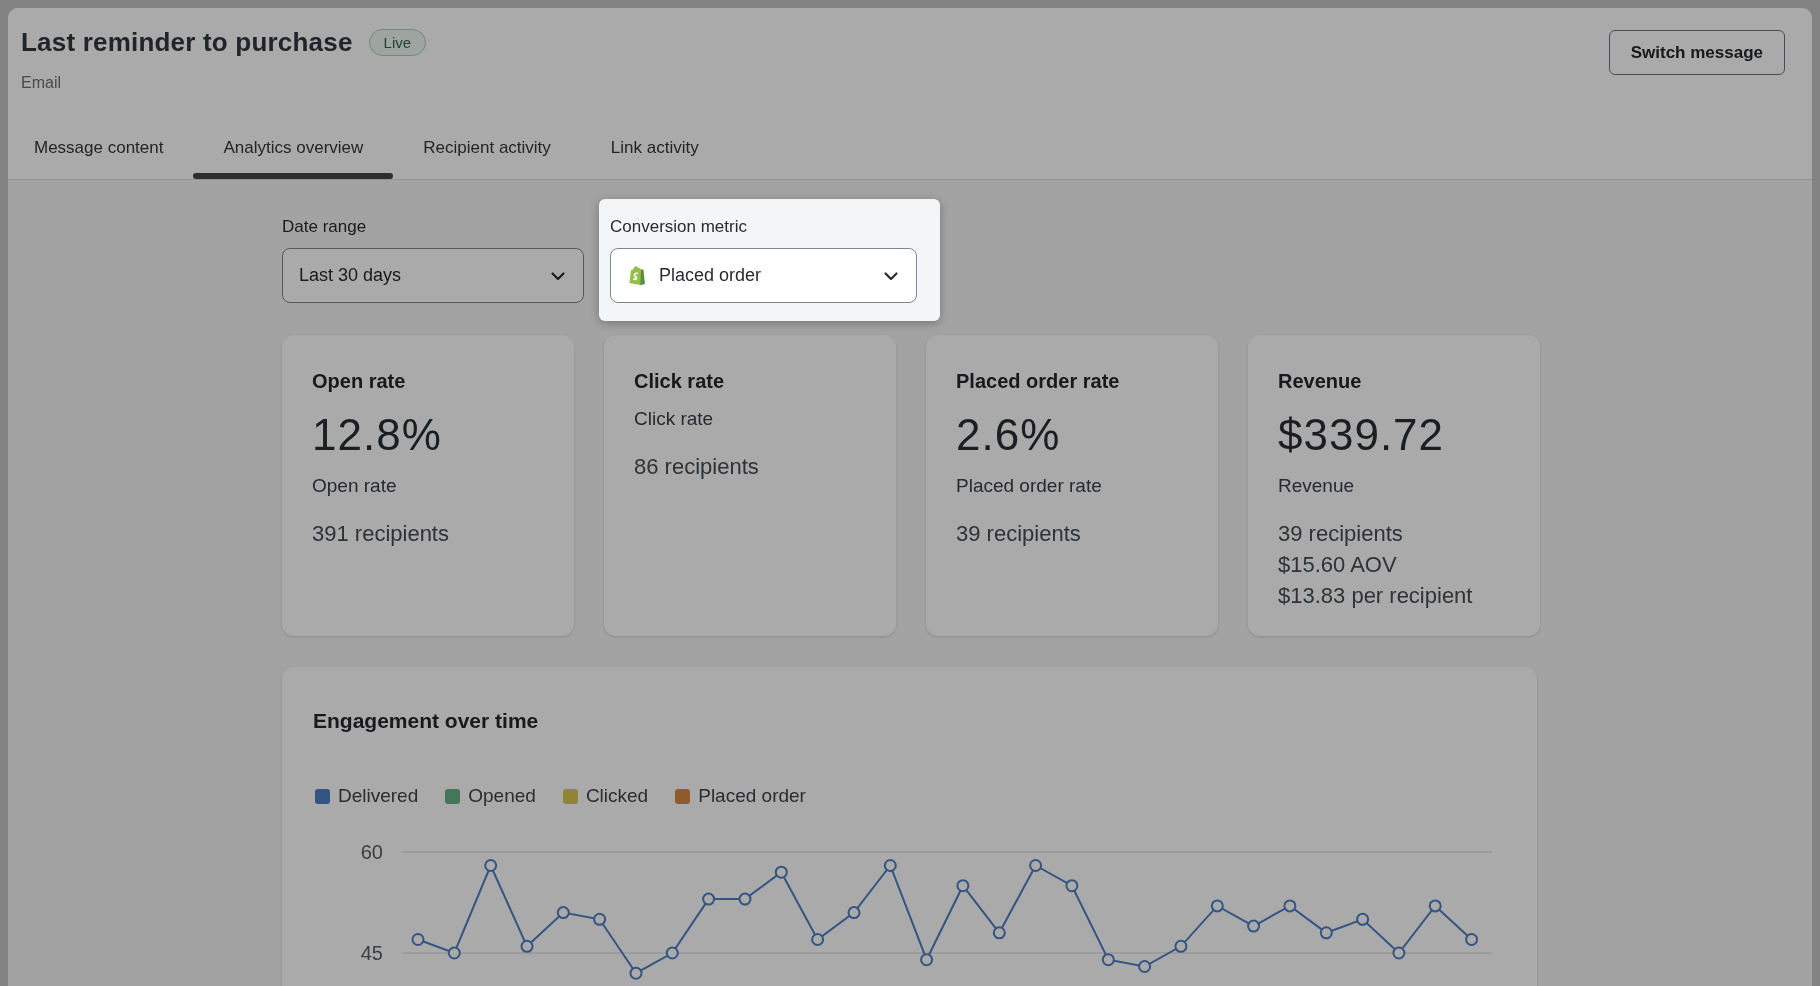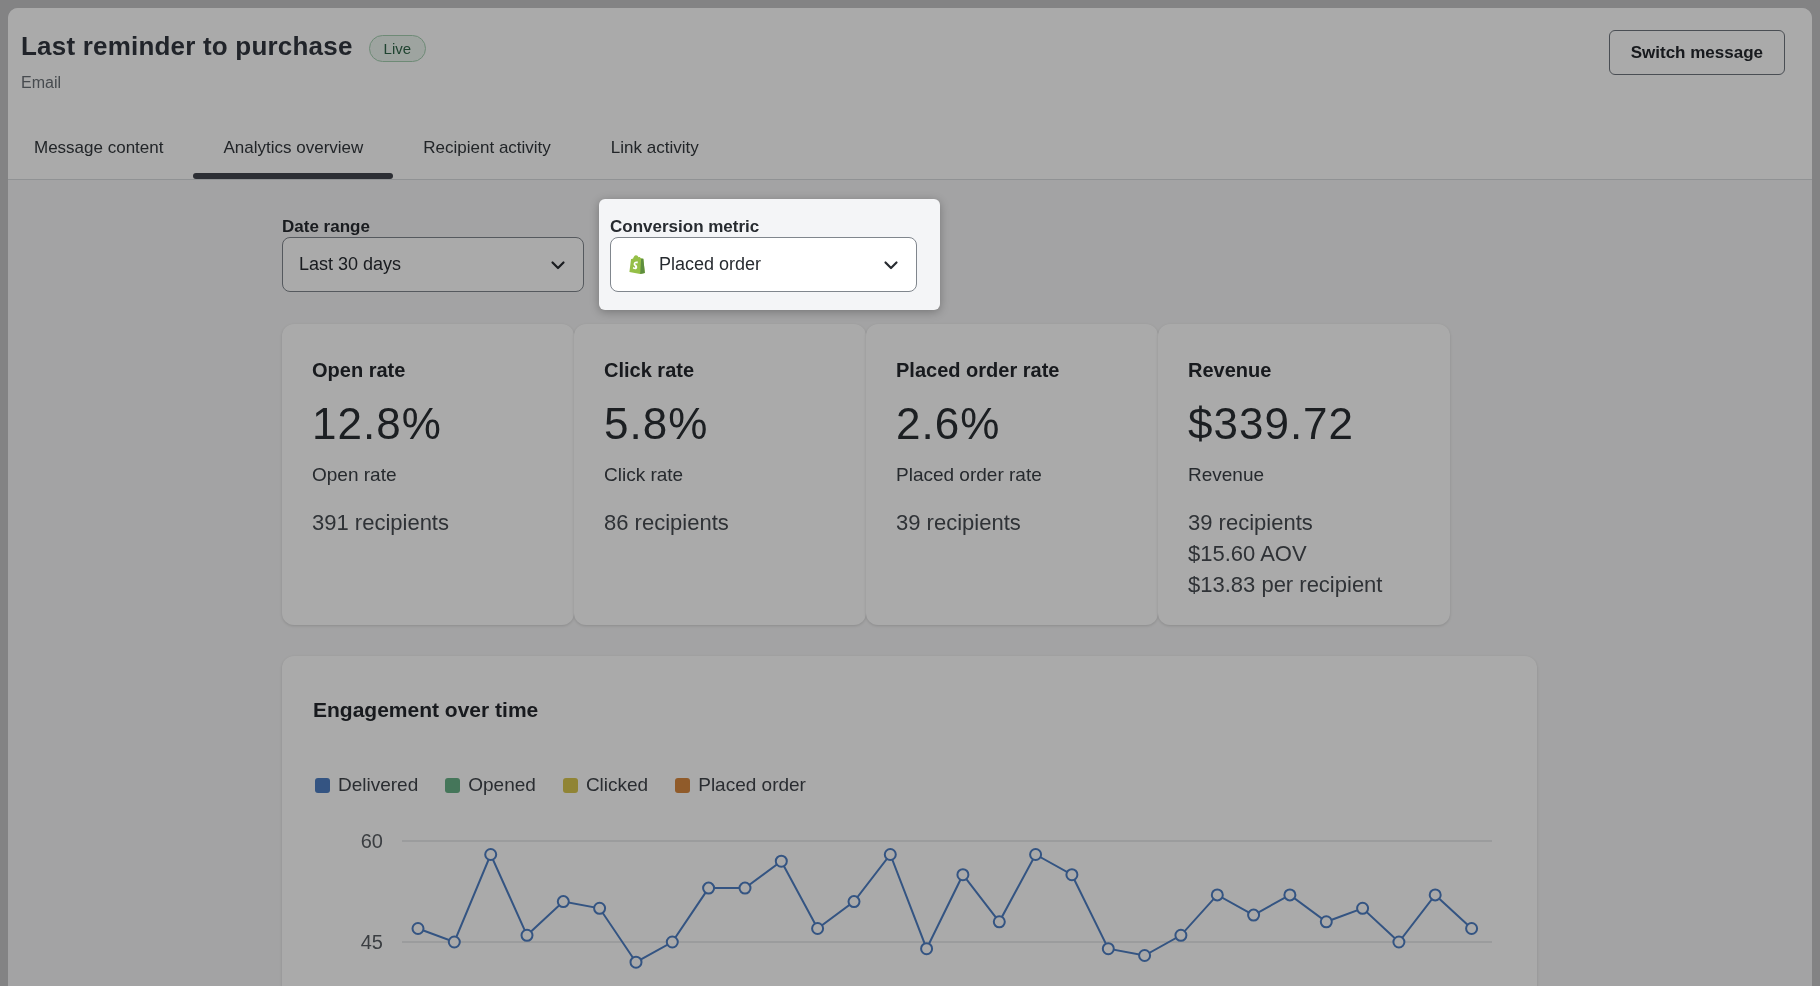--- a/index.html
+++ b/index.html
@@ -4,50 +4,50 @@
 <style>
   * { margin:0; padding:0; box-sizing:border-box; }
   html,body { width:1820px; height:986px; overflow:hidden; }
   body { background:#c5c5c7; font-family:"Liberation Sans", sans-serif; color:#24282d; }
 
   .panel { position:absolute; left:8px; top:8px; width:1804px; height:1100px;
            border-radius:10px 10px 0 0; background:#f5f5f6; overflow:hidden; }
 
   
   .header { background:#ffffff; border-bottom:1px solid #d9dbde; padding:14px 0 0 13px; position:relative; }
-  .title-row { display:flex; align-items:flex-end; height:40px; }
+  .title-row { display:flex; align-items:center; height:40px; }
   .page-title { font-size:26px; font-weight:600; color:#32373f; letter-spacing:.2px; }
   .badge { margin-left:16px; font-size:15px; font-weight:500; color:#30664a;
            background:#eef6f0; border:1.5px solid #a5d0b2; border-radius:999px; padding:4px 14px; }
   .subtitle { margin-top:12px; font-size:16px; color:#6b7177; }
   .switch-btn { position:absolute; top:22px; right:27px; height:45px; padding:0 21px;
                 font-family:"Liberation Sans",sans-serif; font-size:17px; font-weight:600; color:#24282d;
                 background:#fff; border:1px solid #70767e; border-radius:6px; cursor:pointer; }
   .tabs { display:flex; margin-top:24px; margin-left:-17px; }
   .tab { position:relative; padding:22px 30px 21px; font-size:17px; font-weight:400; color:#33383d; cursor:pointer; }
   .tab.active::after { content:""; position:absolute; left:0; right:0; bottom:0; height:6px;
                        border-radius:3px; background:#42464e; }
 
   
   .main { padding:0 0 0 274px; }
   .filters { display:flex; margin-top:37px; position:relative; }
-  .filter-label { display:block; font-size:17px; font-weight:700; color:#272b30; margin-bottom:0; }
+  .filter-label { display:block; font-size:17px; font-weight:400; color:#272b30; margin-bottom:11px; }
   .select { display:flex; align-items:center; background:#fff; border:1px solid #80868d;
             border-radius:8px; height:55px; cursor:pointer; }
   .select .sel-text { font-size:18px; color:#272b30; }
   .chev { margin-left:auto; margin-right:16px; flex:0 0 auto; }
   .date-filter .select { width:302px; padding-left:16px; }
   .conv-filter { margin-left:26px; position:relative; z-index:50; }
   .conv-filter::before { content:""; position:absolute; inset:-18px -23px -18px -11px;
                          background:#f4f5f7; border-radius:6px; box-shadow:0 2px 10px rgba(0,0,0,.28); z-index:-1; }
   .conv-filter .select { width:307px; padding-left:17px; }
   .shopify-ic { margin-right:12px; flex:0 0 auto; }
 
   
-  .cards { display:flex; margin-top:32px; }
+  .cards { display:flex; gap:30px; margin-top:32px; }
   .card { width:292px; height:301px; background:#fff; border-radius:12px;
           box-shadow:0 1px 3px rgba(0,0,0,.14); padding:35px 30px; }
   .card-title { font-size:20px; font-weight:700; color:#24282d; }
   .card-value { margin-top:17px; font-family:Liberation Sans, sans-serif; font-size:44px;
                 color:#2b2f34; letter-spacing:1px; }
   .card-sub { margin-top:15px; font-size:19px; color:#3a3f45; }
   .card-details { margin-top:27px; }
   .card-details div { font-size:22px; color:#474c52; line-height:19px; margin-bottom:12px; }
 
   
@@ -117,21 +117,20 @@
         <div class="card">
           <div class="card-title">Open rate</div>
           <div class="card-value">12.8%</div>
           <div class="card-sub">Open rate</div>
           <div class="card-details">
             <div class="detail-line">391 recipients</div>
           </div>
         </div>
         <div class="card">
           <div class="card-title">Click rate</div>
-          <div class="card-value">5.8%</div>
           <div class="card-sub">Click rate</div>
           <div class="card-details">
             <div class="detail-line">86 recipients</div>
           </div>
         </div>
         <div class="card">
           <div class="card-title">Placed order rate</div>
           <div class="card-value">2.6%</div>
           <div class="card-sub">Placed order rate</div>
           <div class="card-details">

